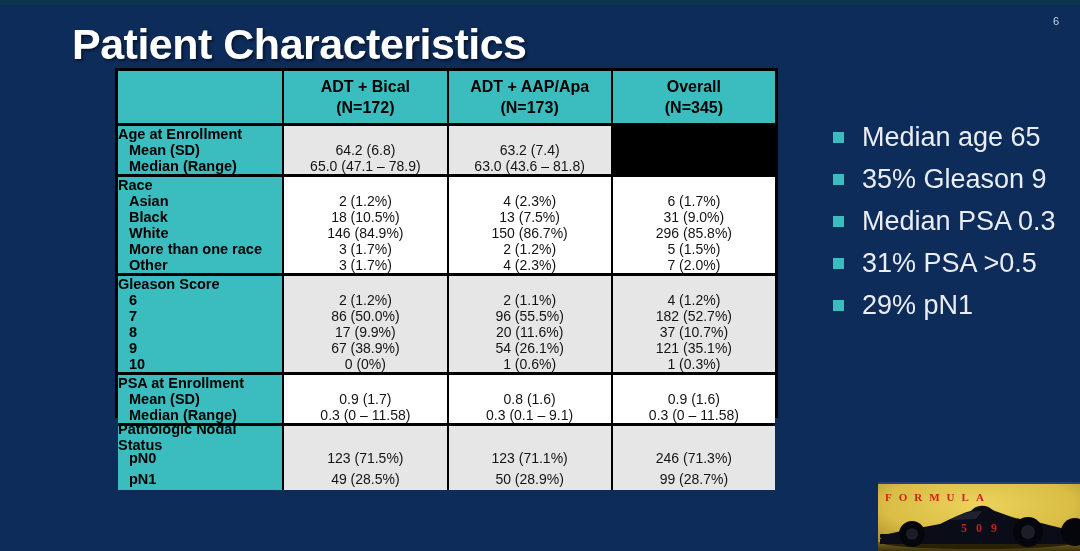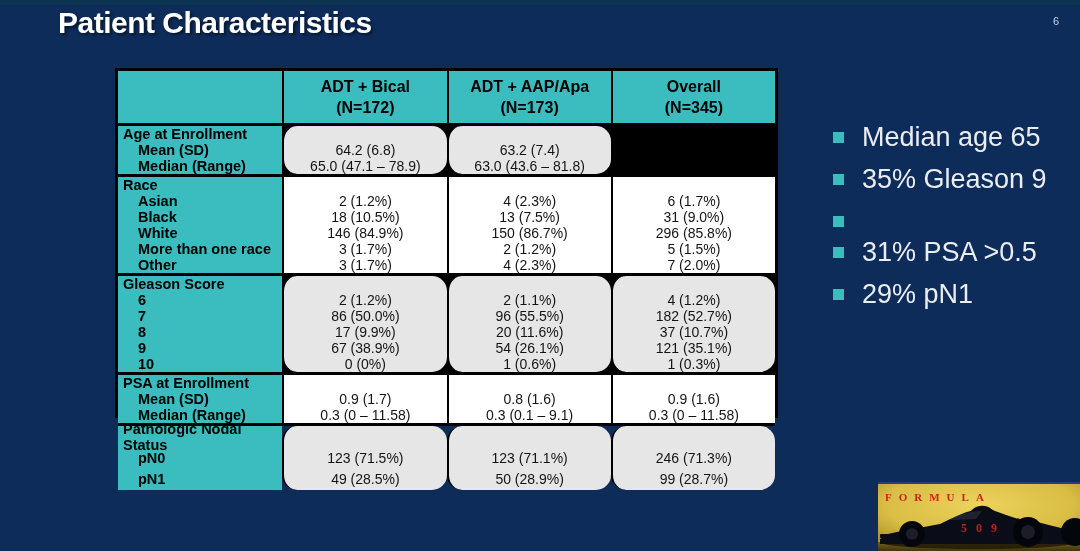--- a/index.html
+++ b/index.html
@@ -3,22 +3,22 @@
 <meta charset="utf-8">
 <style>
   html,body{margin:0;padding:0;}
   body{
     width:1080px;height:551px;position:relative;overflow:hidden;
     background:var(--background,#0e2c5a);
     font-family:"Liberation Sans", sans-serif;
   }
   .top-band{position:absolute;top:0;left:0;width:100%;height:5px;background:var(--top-band,#0c3550);}
   .title{
-    position:absolute;left:58px;top:6px;margin:0;
-    font-size:30px;font-weight:bold;color:var(--title-text,#fff);
+    position:absolute;left:58px;top:6px;margin:14px;
+    font-size:43px;font-weight:bold;color:var(--title-text,#fff);
     letter-spacing:-0.5px;text-shadow:2px 2px 3px rgba(0,0,0,.5);
   }
   .page-num{position:absolute;top:15px;right:21px;font-size:11px;color:var(--slide-number,#c9d3e2);}
 
   
   .tbl{
     position:absolute;left:115px;top:68px;width:663px;height:350px;
     box-sizing:border-box;border:3px solid var(--border,#000);
     display:grid;background:var(--border,#000);
   }
@@ -26,24 +26,24 @@
   .trow + .trow{border-top:3px solid var(--border,#000);}
   .cell{display:flex;flex-direction:column;box-sizing:border-box;overflow:hidden;}
   .cell + .cell{border-left:2px solid var(--border,#000);}
   .thead .cell{
     background:var(--teal-accent,#3bbcbe);align-items:center;justify-content:center;
     font-weight:bold;font-size:16px;line-height:21px;color:#000;
     text-align:center;white-space:pre-line;
   }
   .label-cell{background:var(--teal-accent,#3bbcbe);}
   .sec-line{flex:1;display:flex;align-items:center;min-height:0;}
-  .label-cell .sec-line{font-weight:bold;font-size:14.5px;color:#000;padding-left:5px;}
-  .label-cell .sec-line.sub{padding-left:20px;}
+  .label-cell .sec-line{font-weight:bold;font-size:14.5px;color:#000;}
+  .label-cell .sec-line.sub{padding-left:11px;}
   .data-cell .sec-line{justify-content:center;font-size:14px;color:#141414;}
-  .sect.gray .data-cell{background:var(--cell-gray,#e6e6e6);border-radius:15px;}
+  .sect.gray .data-cell{background:var(--cell-gray,#e6e6e6);}
   .sect.white .data-cell{background:var(--cell-white,#fff);}
 
   
   .bullets{position:absolute;left:833px;top:121px;margin:0;padding:0;list-style:none;}
   .bullets li{display:flex;align-items:flex-start;margin-bottom:9px;}
   .bullet-square{width:11px;height:11px;background:var(--teal-accent,#3bbcbe);margin:11px 18px 0 0;flex:none;}
   .bullet-text{font-size:27px;line-height:33px;color:var(--bullet-text,#eaedf2);}
 
   
   .logo{
@@ -216,20 +216,21 @@
     <li>
       <span class="bullet-square"></span>
       <span class="bullet-text">Median age 65</span>
     </li>
     <li>
       <span class="bullet-square"></span>
       <span class="bullet-text">35% Gleason 9</span>
     </li>
     <li>
       <span class="bullet-square"></span>
+      <span class="bullet-text">Median PSA 0.3</span>
     </li>
     <li>
       <span class="bullet-square"></span>
       <span class="bullet-text">31% PSA &gt;0.5</span>
     </li>
     <li>
       <span class="bullet-square"></span>
       <span class="bullet-text">29% pN1</span>
     </li>
   </ul>

